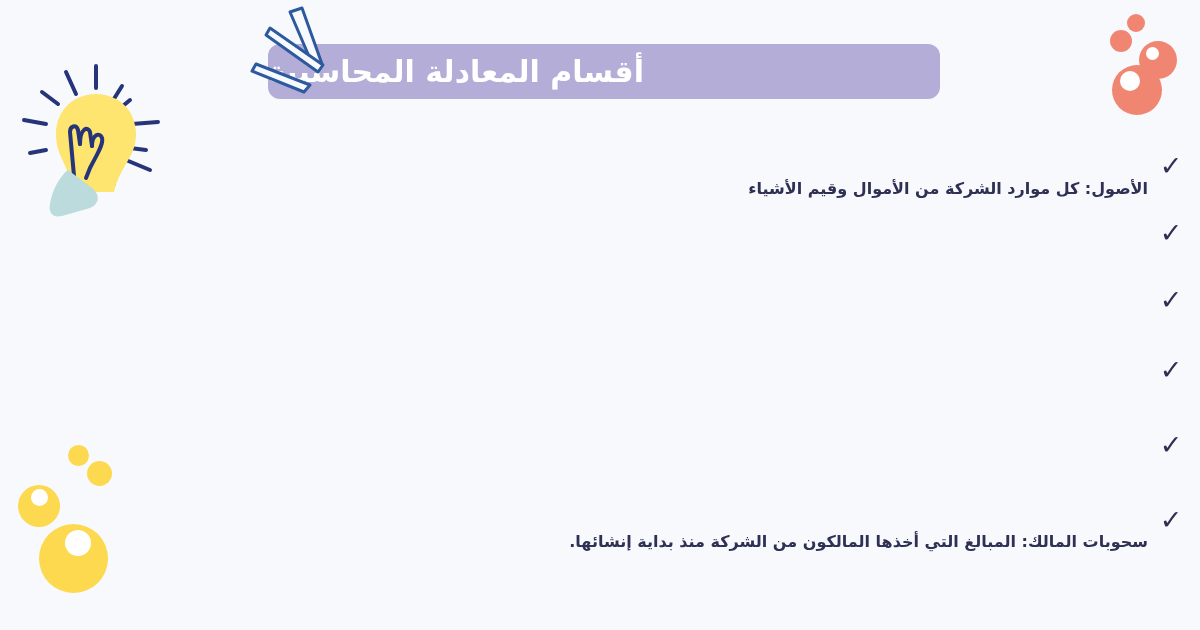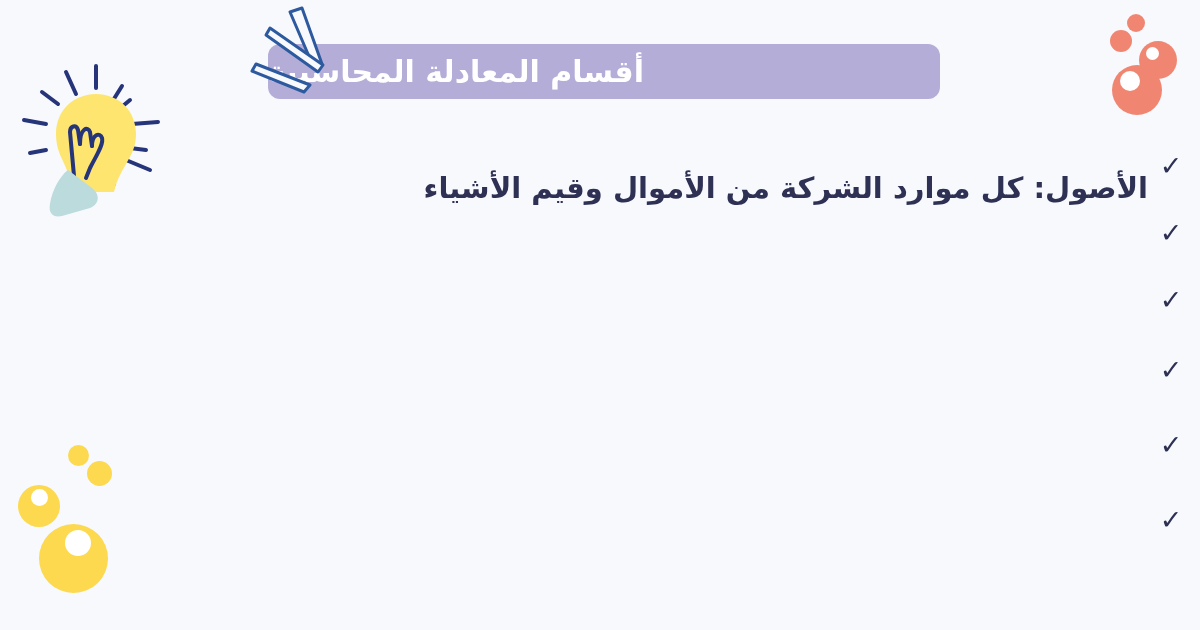--- a/index.html
+++ b/index.html
@@ -72,21 +72,21 @@
     width:30px;
     text-align:center;
     color:#2e3054;
     font-size:27px;
     line-height:1;
     font-weight:400;
     font-family:"DejaVu Sans", sans-serif;
   }
   .row-text {
     color:#2e3054;
-    font-size:29px;
+    font-size:16px;
     font-weight:bold;
     line-height:1.25;
     white-space:nowrap;
     direction:rtl;
     text-align:right;
     padding-right:8px;
     font-family:"DejaVu Sans", sans-serif;
     margin-top:46px;
   }
 </style>
@@ -174,17 +174,18 @@
     <div class="row" style="height:72px;">
       <span class="check">✓</span>
     </div>
 
     <div class="row" style="height:78px;">
       <span class="check">✓</span>
     </div>
 
     <div class="row" style="height:72px;">
       <span class="check">✓</span>
+      <span class="row-text">سحوبات المالك: المبالغ التي أخذها المالكون من الشركة منذ بداية إنشائها.</span>
     </div>
 
   </div>
 
 </div>
 
 </body></html>

